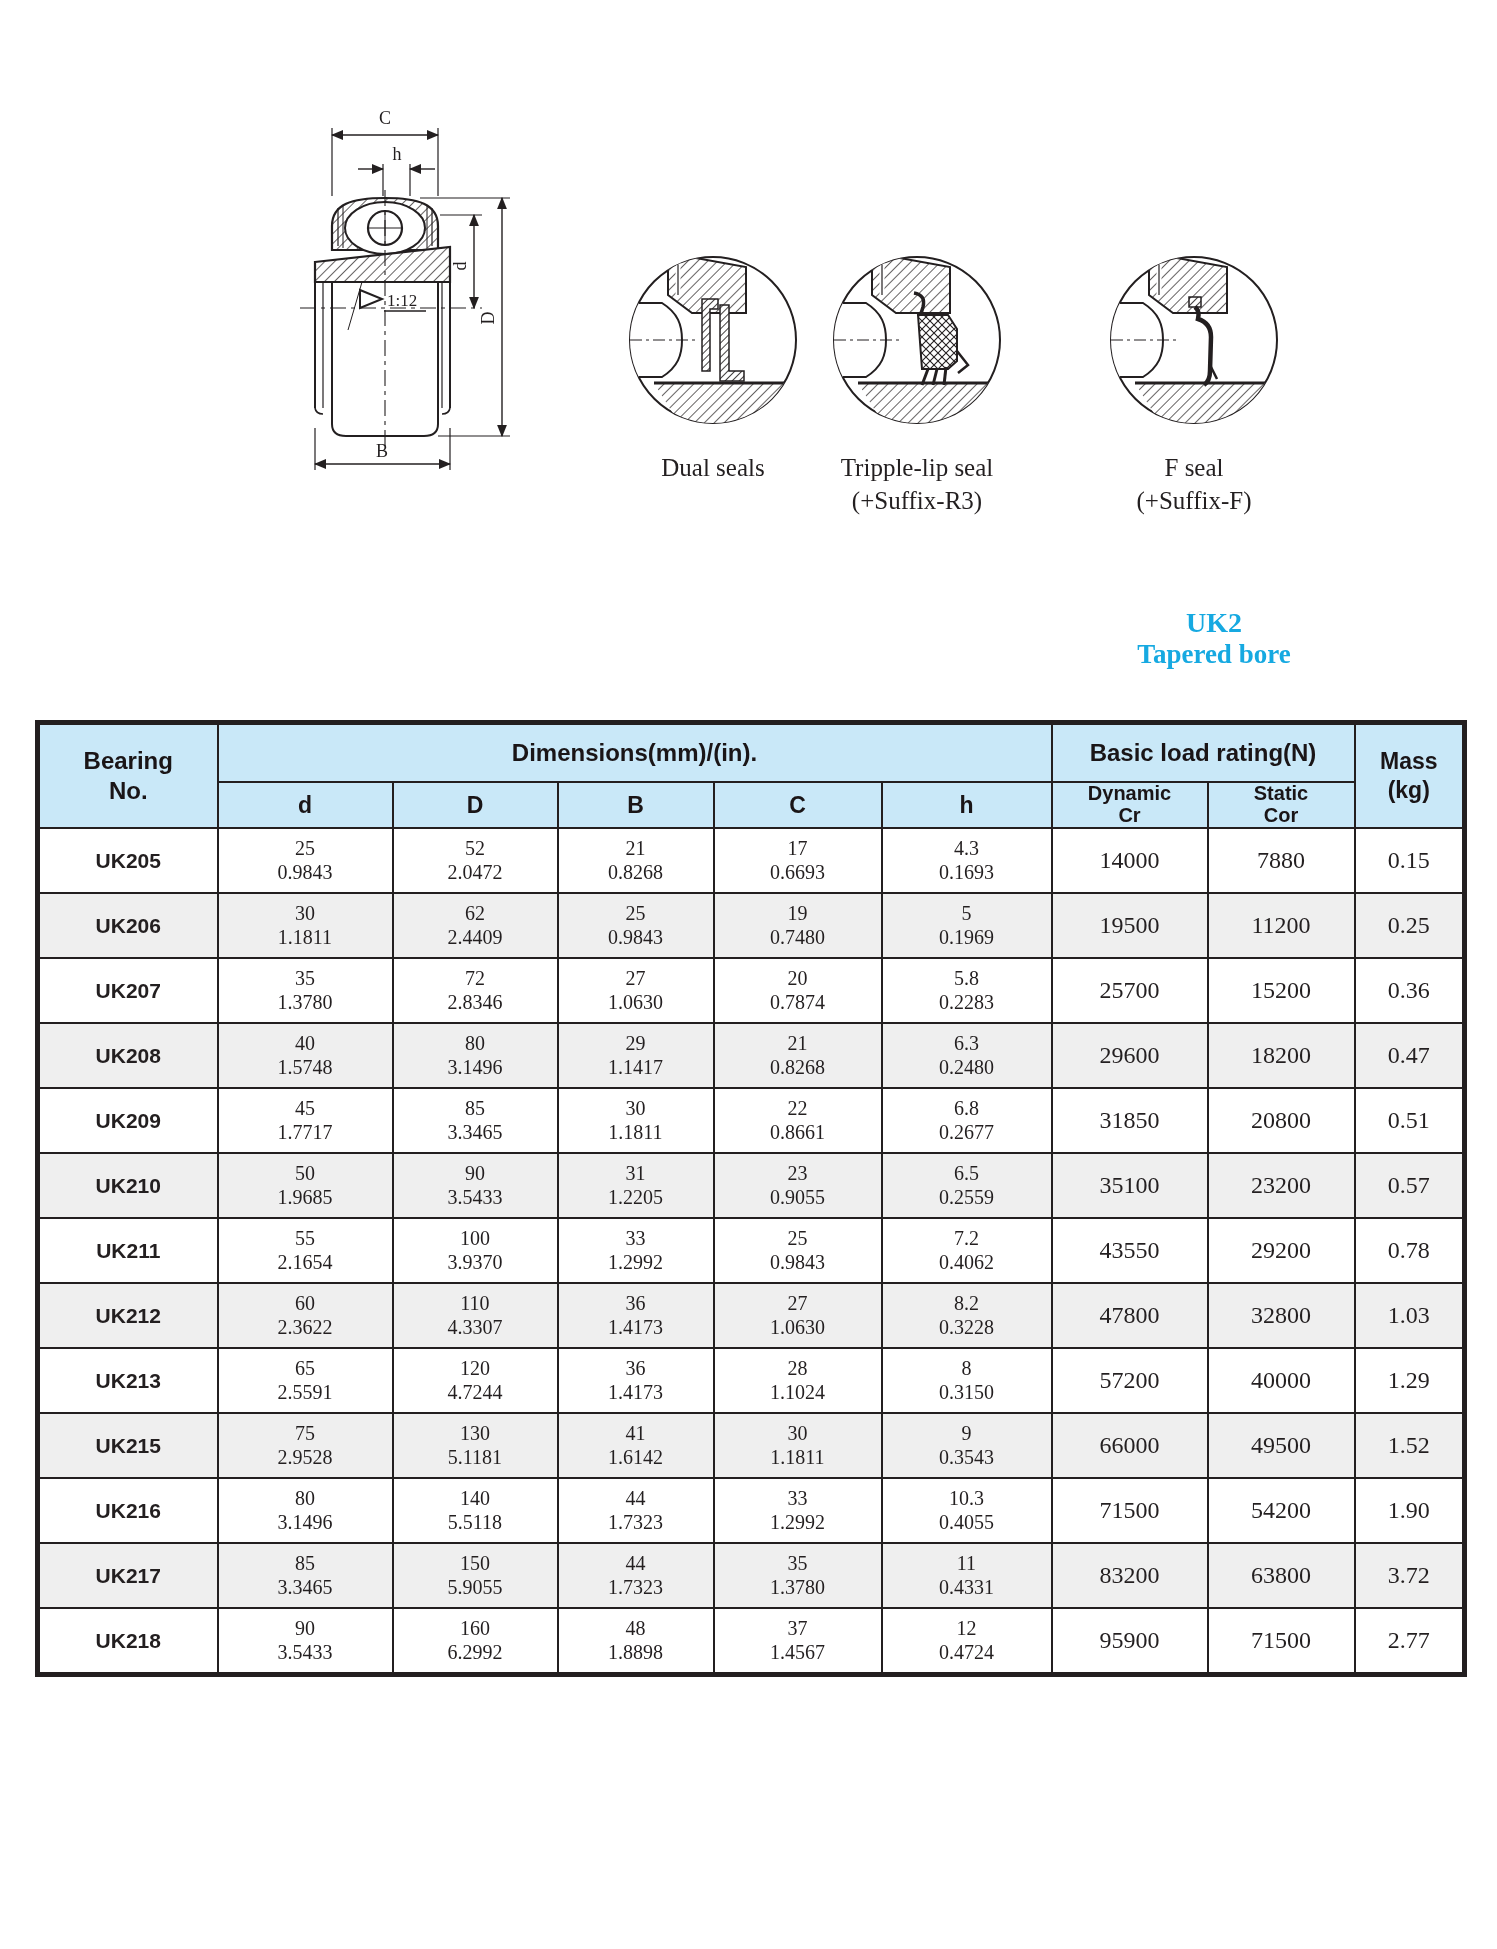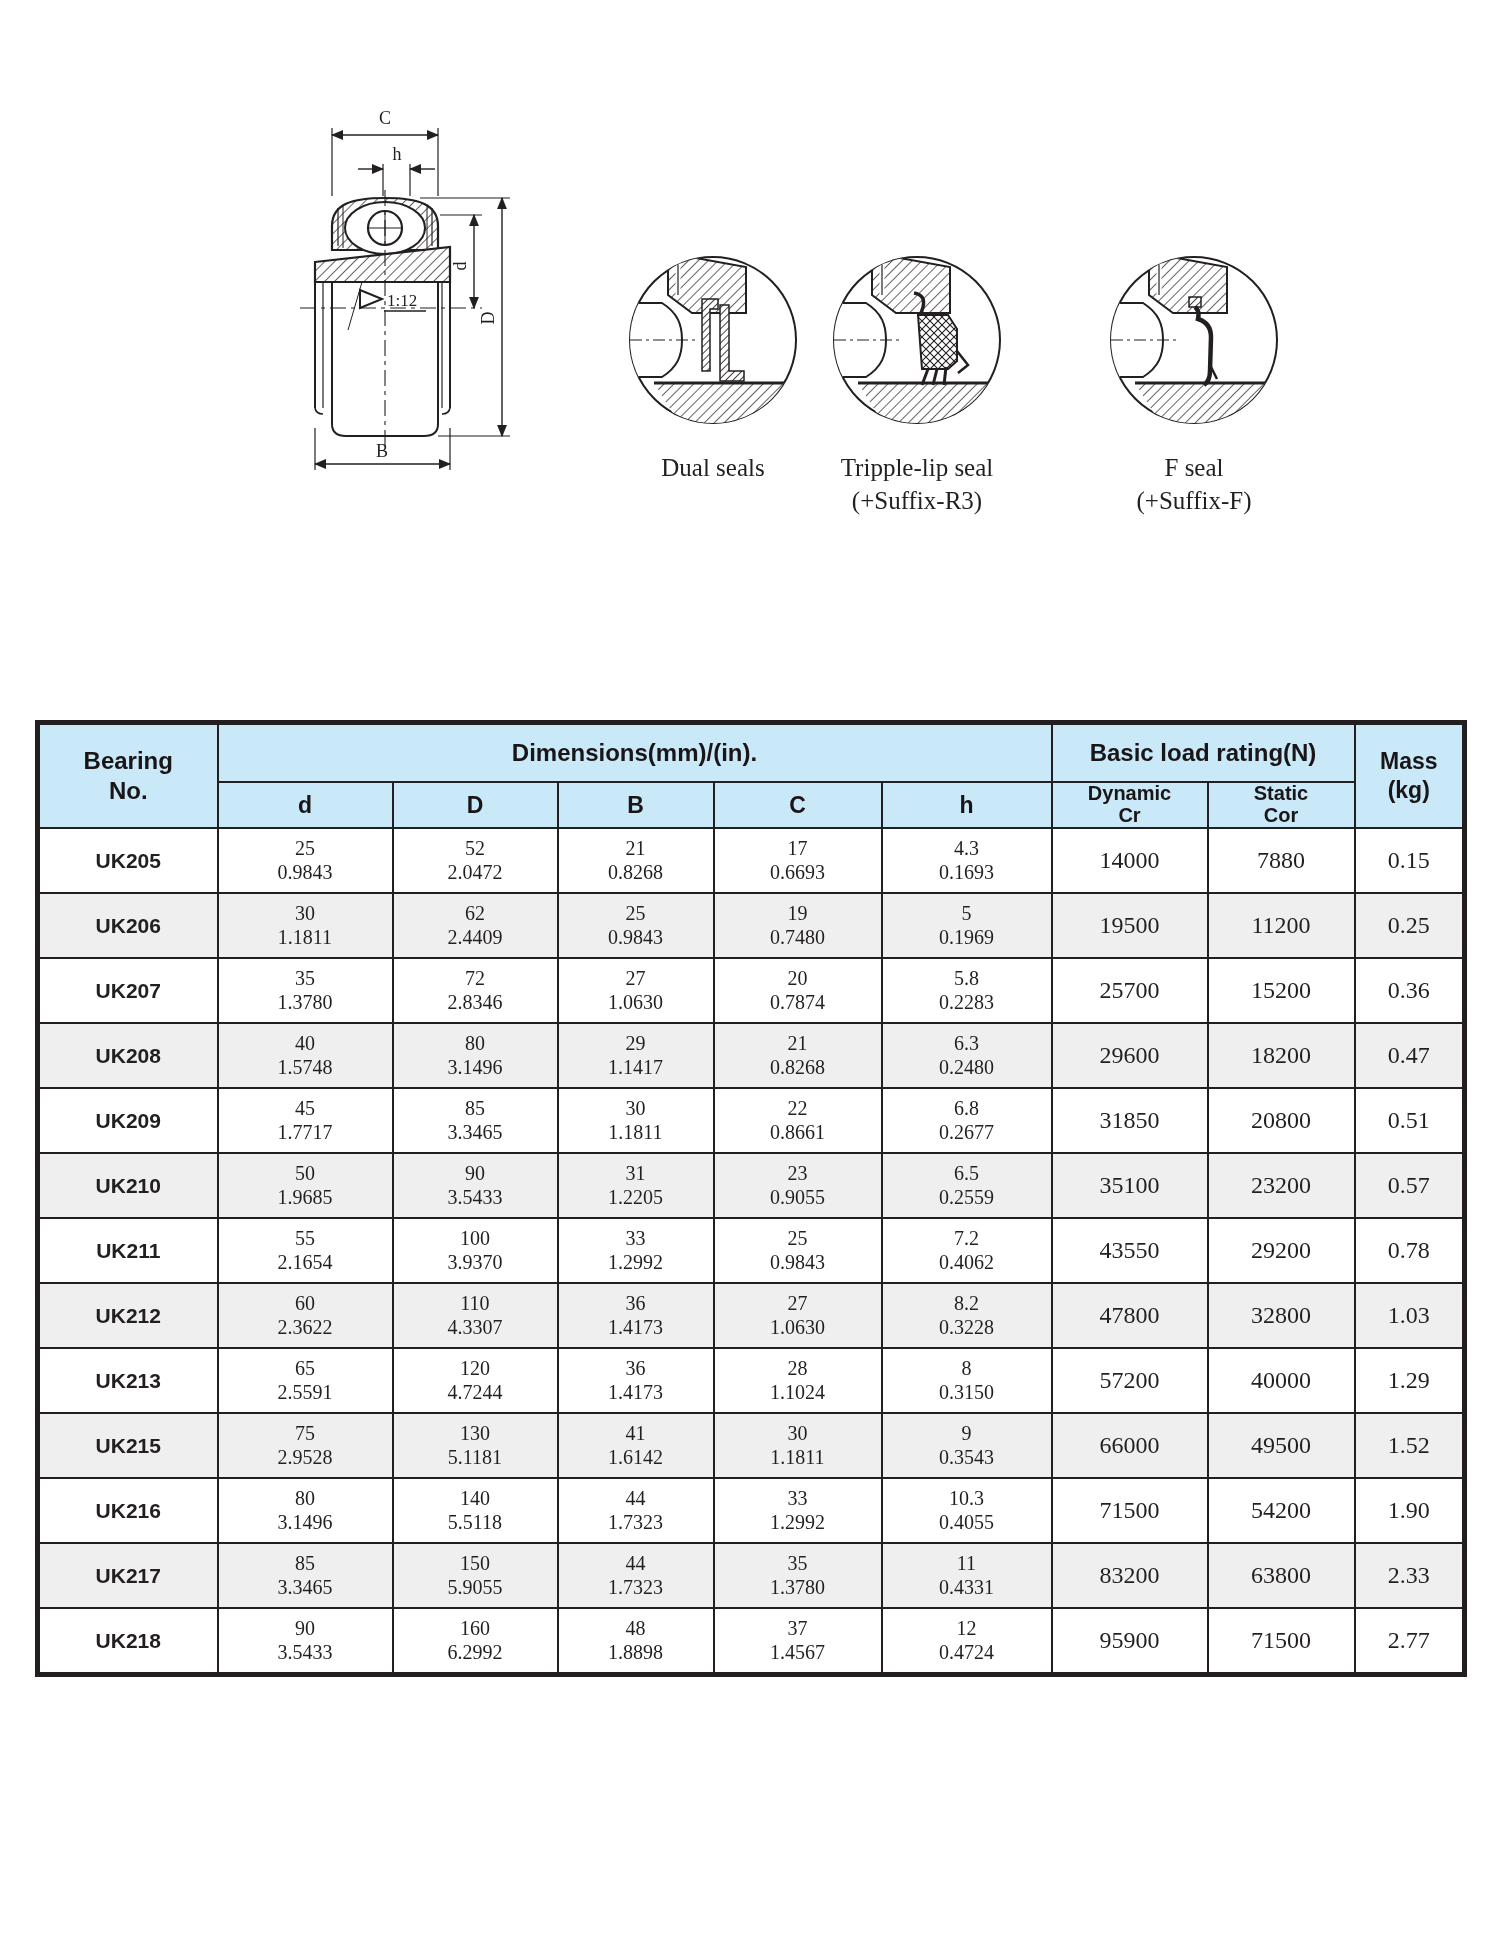--- a/index.html
+++ b/index.html
@@ -202,20 +202,24 @@
   </div>
   <div class="seal-fig-label" style="left:797px;top:452px">
     <div>Tripple-lip seal</div>
     <div>(+Suffix-R3)</div>
   </div>
   <div class="seal-fig-label" style="left:1074px;top:452px">
     <div>F seal</div>
     <div>(+Suffix-F)</div>
   </div>
 
+  <div class="series-tag">
+    <div class="code">UK2</div>
+    <div class="bore">Tapered bore</div>
+  </div>
 
   <table class="spec">
     <colgroup>
       <col style="width:180px">
         <col style="width:175px">
         <col style="width:165px">
       <col style="width:156px">
         <col style="width:168px">
         <col style="width:170px">
       <col style="width:156px">
@@ -558,21 +562,21 @@
       <td class="c-dim">
         <div>35</div>
         <div>1.3780</div>
       </td>
       <td class="c-dim">
         <div>11</div>
         <div>0.4331</div>
       </td>
       <td class="c-num">83200</td>
       <td class="c-num">63800</td>
-      <td class="c-num">2.33</td>
+      <td class="c-num">3.72</td>
     </tr>
 
     <tr>
       <td class="c-no">UK218</td>
       <td class="c-dim">
         <div>90</div>
         <div>3.5433</div>
       </td>
       <td class="c-dim">
         <div>160</div>

